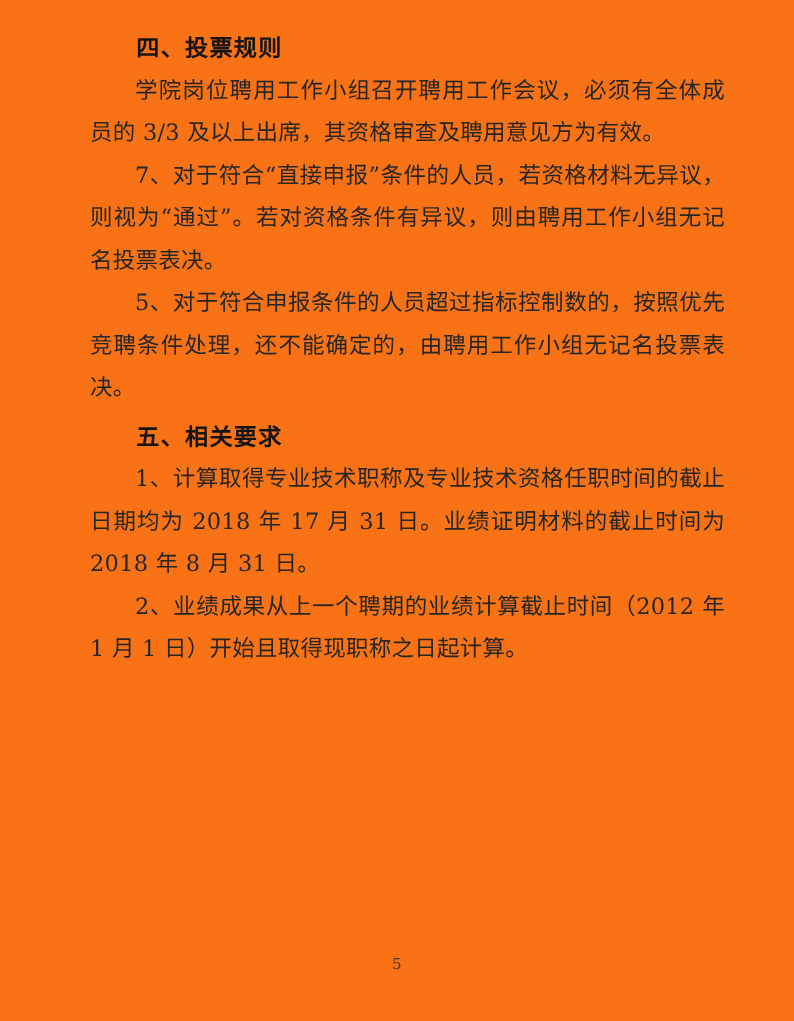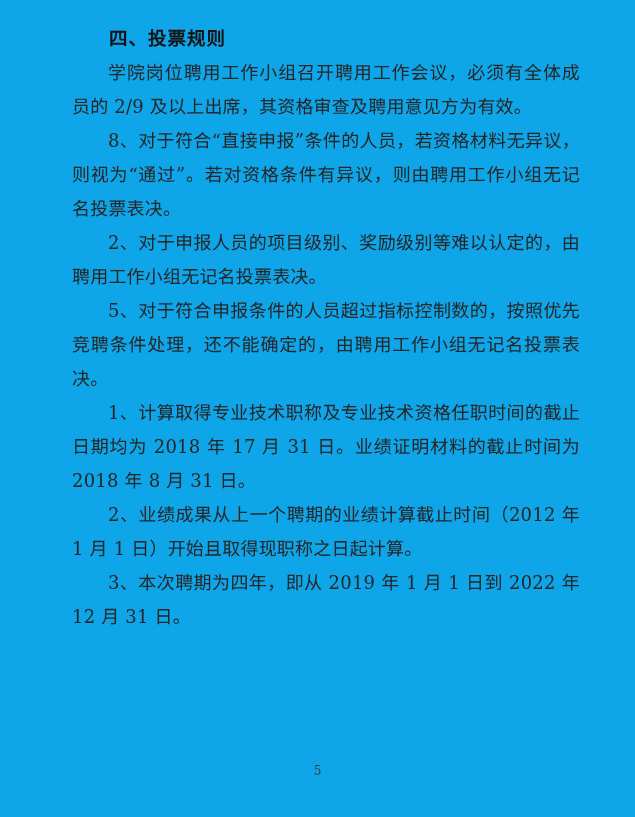--- a/index.html
+++ b/index.html
@@ -4,21 +4,21 @@
 <style>
   html, body {
     margin: 0;
     padding: 0;
     background: #ffffff;
   }
   .page {
     position: relative;
     width: 635px;
     height: 817px;
-    background: #0ea5e9;
+    background: #f97316;
     overflow: hidden;
     color: #262626;
     font-family: "DejaVu Serif", serif;
   }
   .content {
     position: absolute;
     left: 72px;
     top: 22px;
     width: 508px;
   }
@@ -61,34 +61,33 @@
   }
 </style>
 </head>
 <body>
 
 <div class="page">
   <div class="content">
 
     <h2 class="heading">四、投票规则</h2>
 
-    <p class="para">学院岗位聘用工作小组召开聘用工作会议，必须有全体成员的 2/9 及以上出席，其资格审查及聘用意见方为有效。</p>
+    <p class="para">学院岗位聘用工作小组召开聘用工作会议，必须有全体成员的 3/3 及以上出席，其资格审查及聘用意见方为有效。</p>
 
-    <p class="para">8、对于符合“直接申报”条件的人员，若资格材料无异议，则视为“通过”。若对资格条件有异议，则由聘用工作小组无记名投票表决。</p>
+    <p class="para">7、对于符合“直接申报”条件的人员，若资格材料无异议，则视为“通过”。若对资格条件有异议，则由聘用工作小组无记名投票表决。</p>
 
-    <p class="para">2、对于申报人员的项目级别、奖励级别等难以认定的，由聘用工作小组无记名投票表决。</p>
 
     <p class="para">5、对于符合申报条件的人员超过指标控制数的，按照优先竞聘条件处理，还不能确定的，由聘用工作小组无记名投票表决。</p>
 
 
+    <h2 class="heading second">五、相关要求</h2>
 
     <p class="para">1、计算取得专业技术职称及专业技术资格任职时间的截止日期均为 2018 年 17 月 31 日。业绩证明材料的截止时间为 2018 年 8 月 31 日。</p>
 
     <p class="para">2、业绩成果从上一个聘期的业绩计算截止时间（2012 年 1 月 1 日）开始且取得现职称之日起计算。</p>
 
-    <p class="para">3、本次聘期为四年，即从 2019 年 1 月 1 日到 2022 年 12 月 31 日。</p>
 
   </div>
 
   <div class="page-footer">
     <span class="page-number">5</span>
   </div>
 </div>
 
 </body></html>

